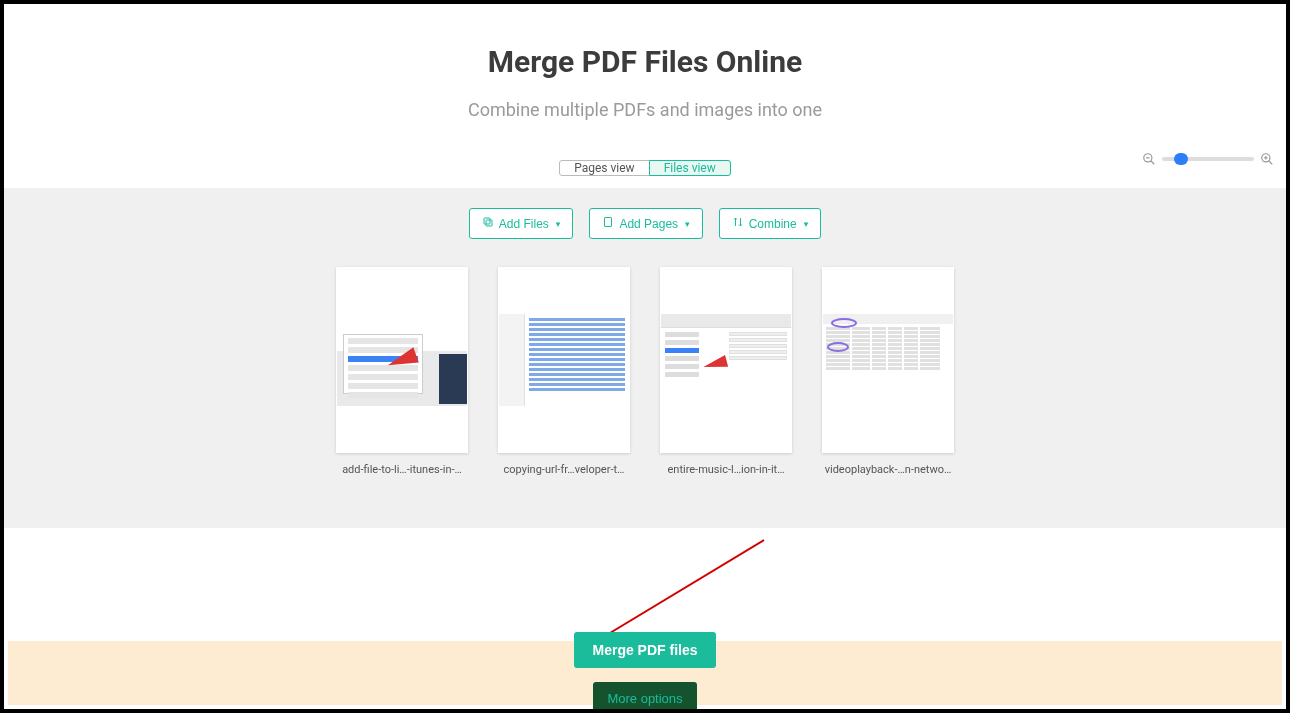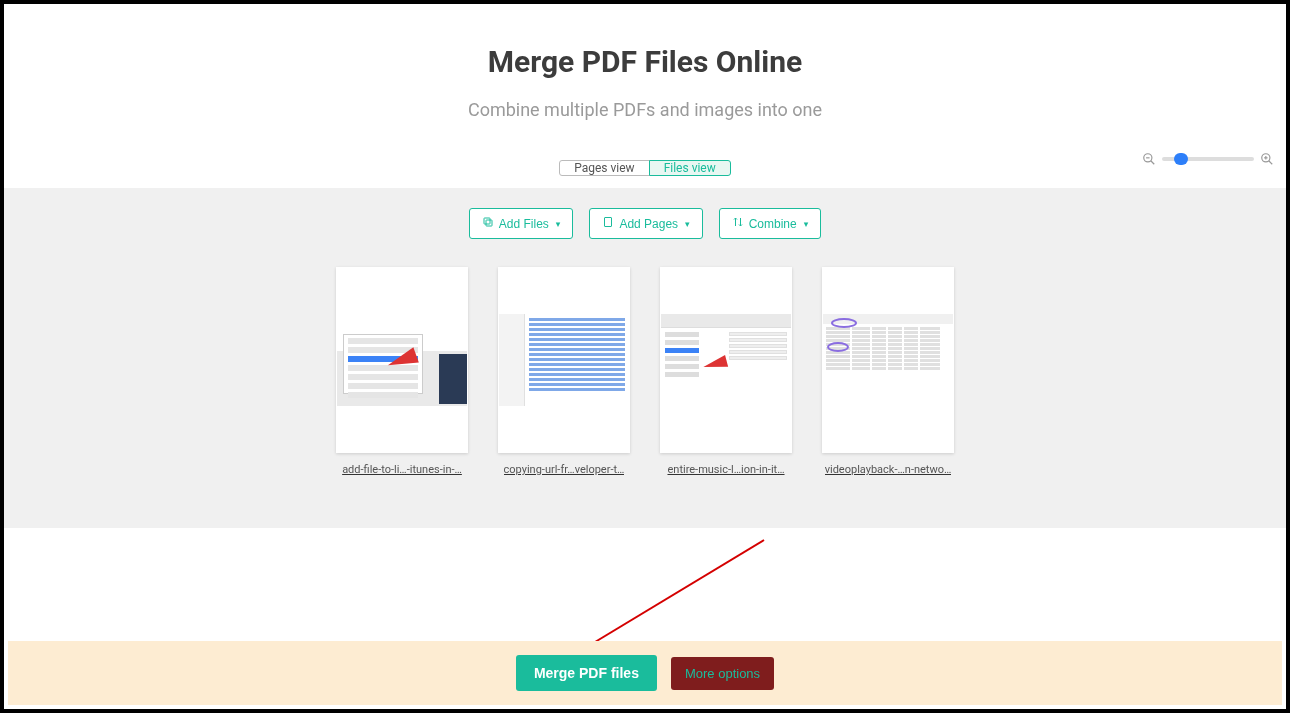--- a/index.html
+++ b/index.html
@@ -109,21 +109,20 @@
     cursor: pointer;
     display: inline-flex;
     align-items: center;
     gap: 5px;
   }
   .tool-btn .caret { font-size: 9px; margin-left: 2px; }
   .thumbs {
     display: flex;
     justify-content: center;
     gap: 30px;
-    text-decoration: underline;
   }
   .thumb {
     width: 132px;
     display: flex;
     flex-direction: column;
     align-items: center;
     cursor: pointer;
   }
   .thumb-card {
     width: 132px;
@@ -177,33 +176,34 @@
 
   .footer {
     position: absolute;
     left: 4px; right: 4px; bottom: 4px;
     height: 64px;
     background: #fdecd2;
     display: flex;
     align-items: center;
     justify-content: center;
     gap: 14px;
+    flex-direction: column;
   }
   .merge-btn {
     background: #1abc9c;
     color: #fff;
     font-weight: 700;
     font-size: 14px;
     padding: 10px 18px;
     border: none;
     border-radius: 3px;
     cursor: pointer;
   }
   .more-btn {
-    background: #7f1d1d;
+    background: #14532d;
     color: #1abc9c;
     font-size: 13px;
     padding: 9px 14px;
     border: none;
     border-radius: 3px;
     cursor: pointer;
   }
   .annot-arrow {
     position: absolute;
     pointer-events: none;

